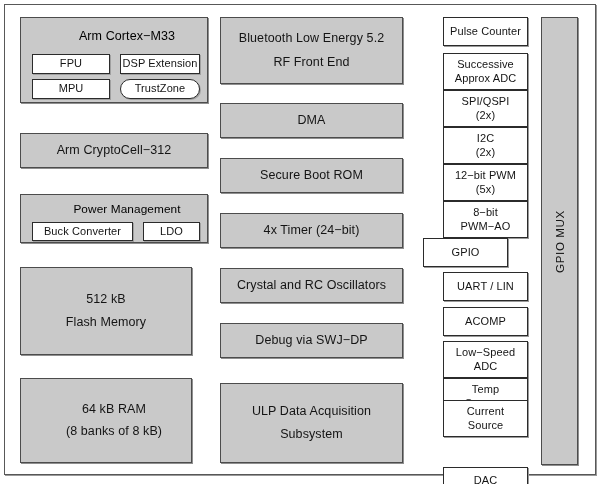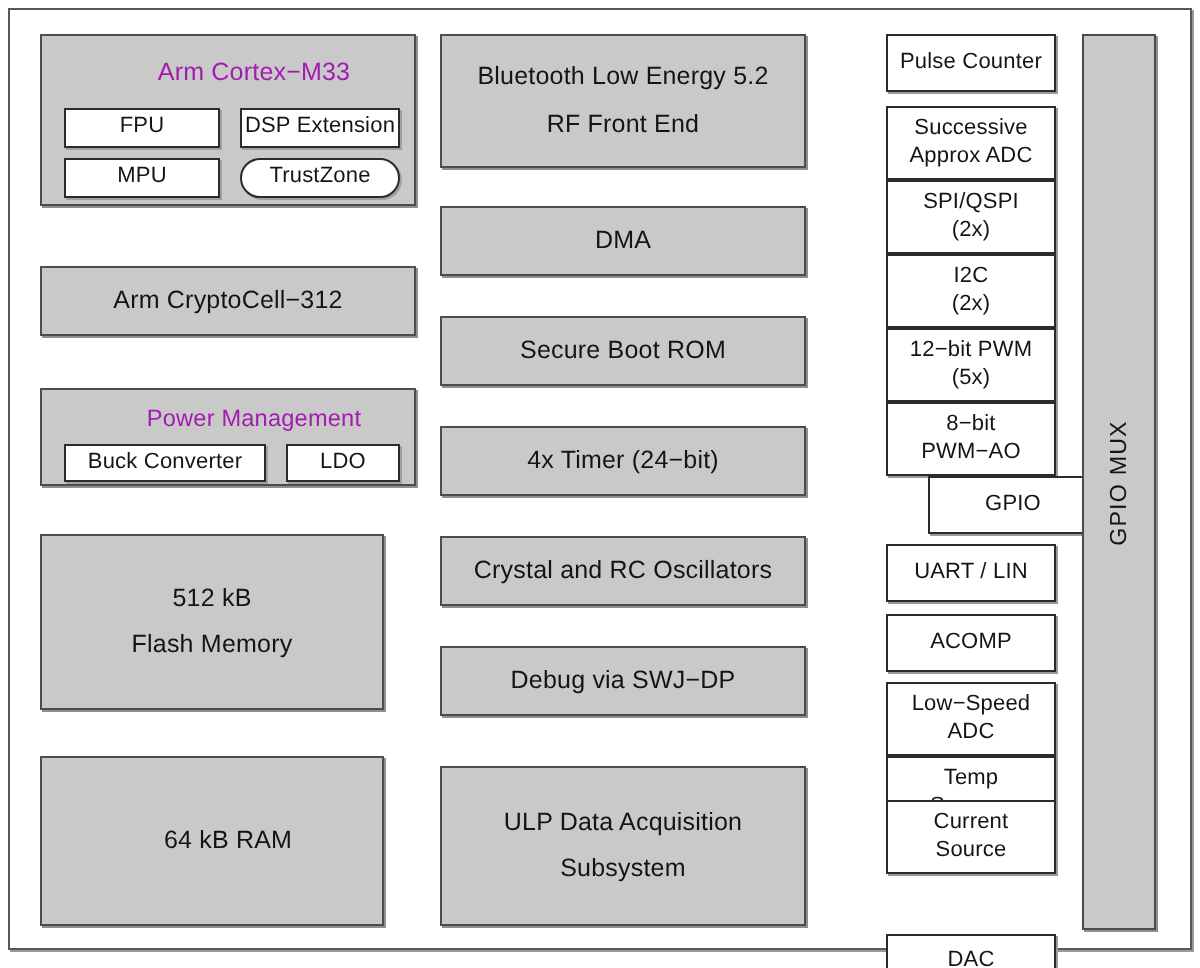--- a/index.html
+++ b/index.html
@@ -75,21 +75,21 @@
     justify-content: center;
     text-align: center;
     color: #141414;
     white-space: nowrap;
   }
   .blk-title {
     position: absolute;
     left: 0;
     right: 0;
     text-align: center;
-    color: #a21caf;
+    color: #000000;
     white-space: nowrap;
     padding-left: 26px;
   }
   
   #gpio-mux {
     position: absolute;
     box-sizing: border-box;
     background: #c9c9c9;
     border: 1px solid #4c4c4c;
     box-shadow: 1px 1px 0 0 #8f8f8f;
@@ -130,20 +130,21 @@
     <div class="sub t11" style="left:122px; top:27px; width:57px; height:19px;">LDO</div>
   </div>
 
   <div class="blk gray t13" id="blk-flash" style="left:20px; top:267px; width:172px; height:88px;">
     <span class="ln">512 kB</span>
     <span class="ln" style="margin-top:7px;">Flash Memory</span>
   </div>
 
   <div class="blk gray t13" id="blk-ram" style="left:20px; top:378px; width:172px; height:85px;padding-left:16px;">
     <span class="ln">64 kB RAM</span>
+    <span class="ln" style="margin-top:7px;">(8 banks of 8 kB)</span>
   </div>
 
   <div class="blk gray t13" style="left:220px; top:17px; width:183px; height:67px;">
     <span class="ln">Bluetooth Low Energy 5.2</span>
     <span class="ln" style="margin-top:8px;">RF Front End</span>
   </div>
 
   <div class="blk gray t13" style="left:220px; top:103px; width:183px; height:35px;">
     <span class="ln">DMA</span>
   </div>
@@ -191,21 +192,21 @@
   <div class="blk white t11" style="left:443px; top:164px; width:85px; height:37px;">
     <span class="ln">12−bit PWM</span>
     <span class="ln">(5x)</span>
   </div>
 
   <div class="blk white t11" style="left:443px; top:201px; width:85px; height:37px;">
     <span class="ln">8−bit</span>
     <span class="ln">PWM−AO</span>
   </div>
 
-  <div class="blk white t11" style="left:464px; top:238px; width:85px; height:29px;">
+  <div class="blk white t11" style="left:423px; top:238px; width:85px; height:29px;">
     <span class="ln">GPIO</span>
   </div>
 
   <div class="blk white t11" style="left:443px; top:272px; width:85px; height:29px;">
     <span class="ln">UART / LIN</span>
   </div>
 
   <div class="blk white t11" style="left:443px; top:307px; width:85px; height:29px;">
     <span class="ln">ACOMP</span>
   </div>

